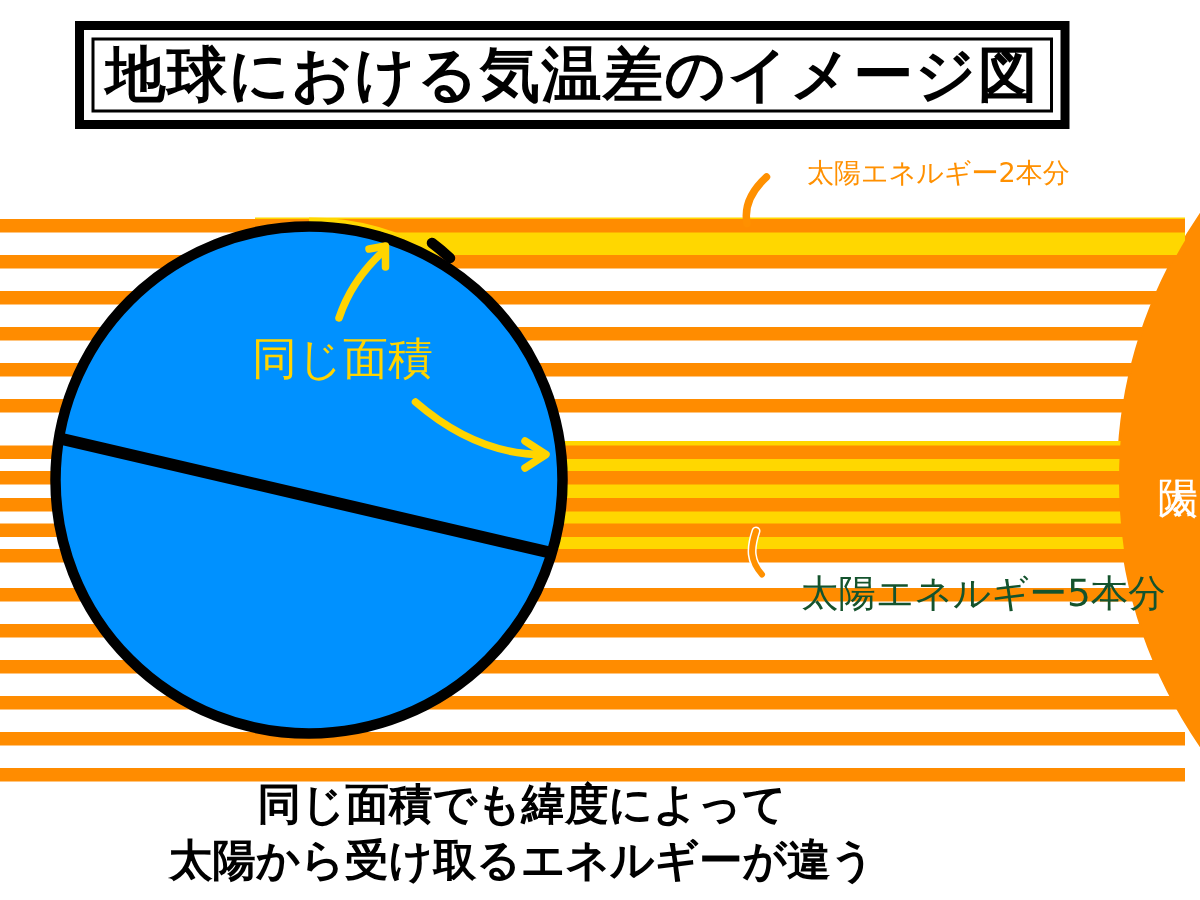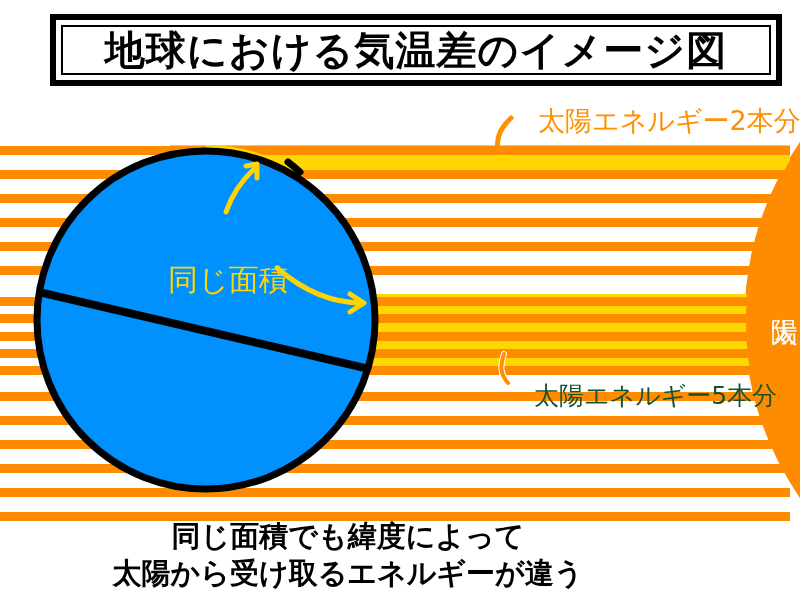--- a/index.html
+++ b/index.html
@@ -11,21 +11,21 @@
     overflow:hidden;
     position:relative;
   }
   #stage{position:absolute;left:0;top:0;width:800px;height:600px;}
   #stage svg{display:block;}
 
   
   .title-box{
     position:absolute;
     left:50px; top:14px;
-    width:732px; height:72px;
+    width:663px; height:72px;
     box-sizing:border-box;
     border:6px solid #000;
     background:#fff;
     display:flex; align-items:center; justify-content:center;
   }
   .title-box .inner{
     position:absolute; left:5px; top:5px; right:5px; bottom:5px;
     border:2px solid #000; box-sizing:border-box;
     display:flex; align-items:center; justify-content:center;
   }
@@ -50,40 +50,39 @@
     line-height:1.28;
     white-space:pre-line;
     font-family:"DejaVu Sans","Liberation Sans",sans-serif;
   }
 
   
   .lbl{position:absolute;white-space:nowrap;line-height:1;}
 
   .lbl-energy2{
     left:538px; top:107px;
-    font-size:27px;
+    font-size:18px;
     color:#FF9000;
     font-weight:500;
   }
   .lbl-energy5{
     left:534px; top:383px;
     font-size:25px;
     color:#14532d;
     font-weight:500;
     paint-order:stroke fill;
     -webkit-text-stroke:4px #ffffff;
   }
   .lbl-energy5 span{ -webkit-text-stroke:0; }
 
   .lbl-same-area{
     left:168px; top:225px;
     font-size:30px;
     color:#FFD400;
     font-weight:500;
-    margin-top:40px;
   }
 
   .lbl-sun{
     left:770px; top:297px;
     font-size:27px;
     color:#ffffff;
     font-weight:500;
     writing-mode:vertical-rl;
     text-orientation:upright;
     line-height:1.05;

